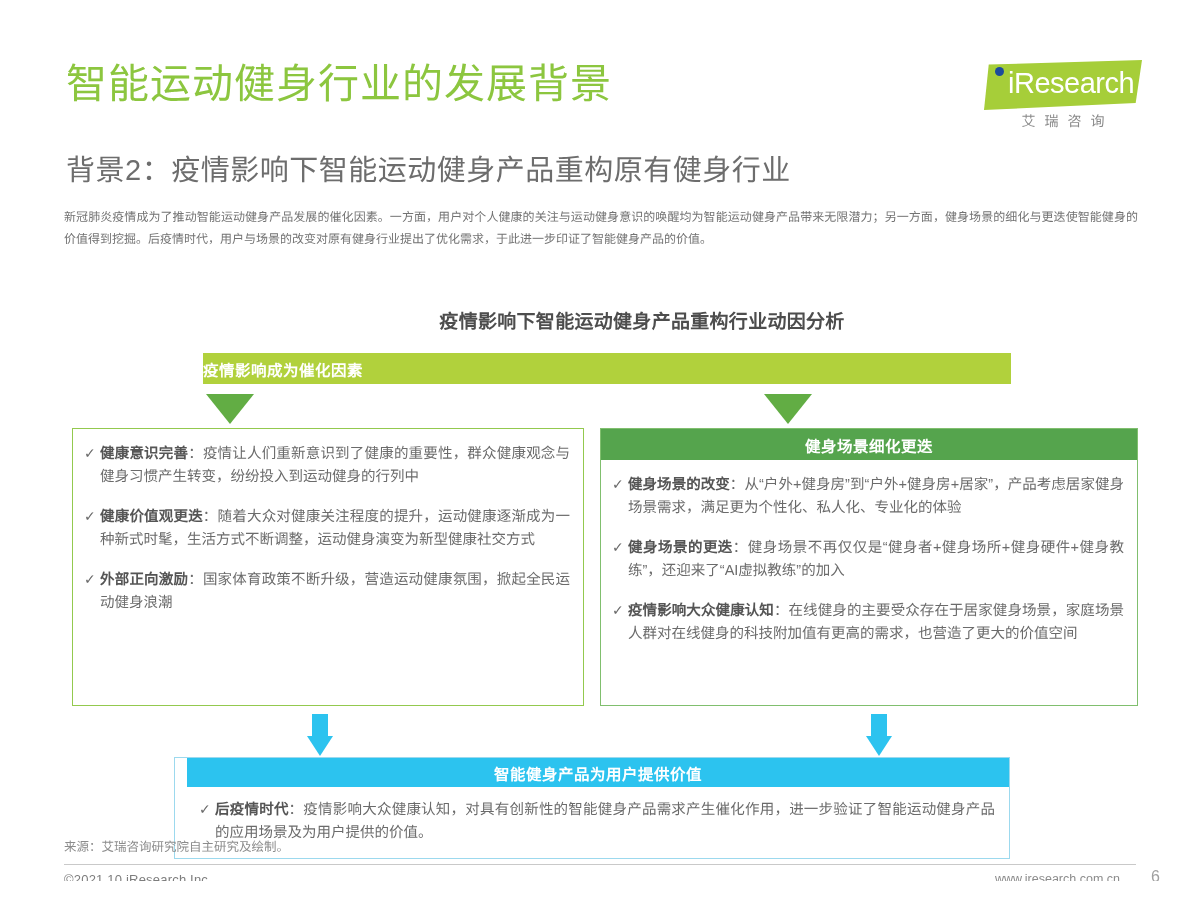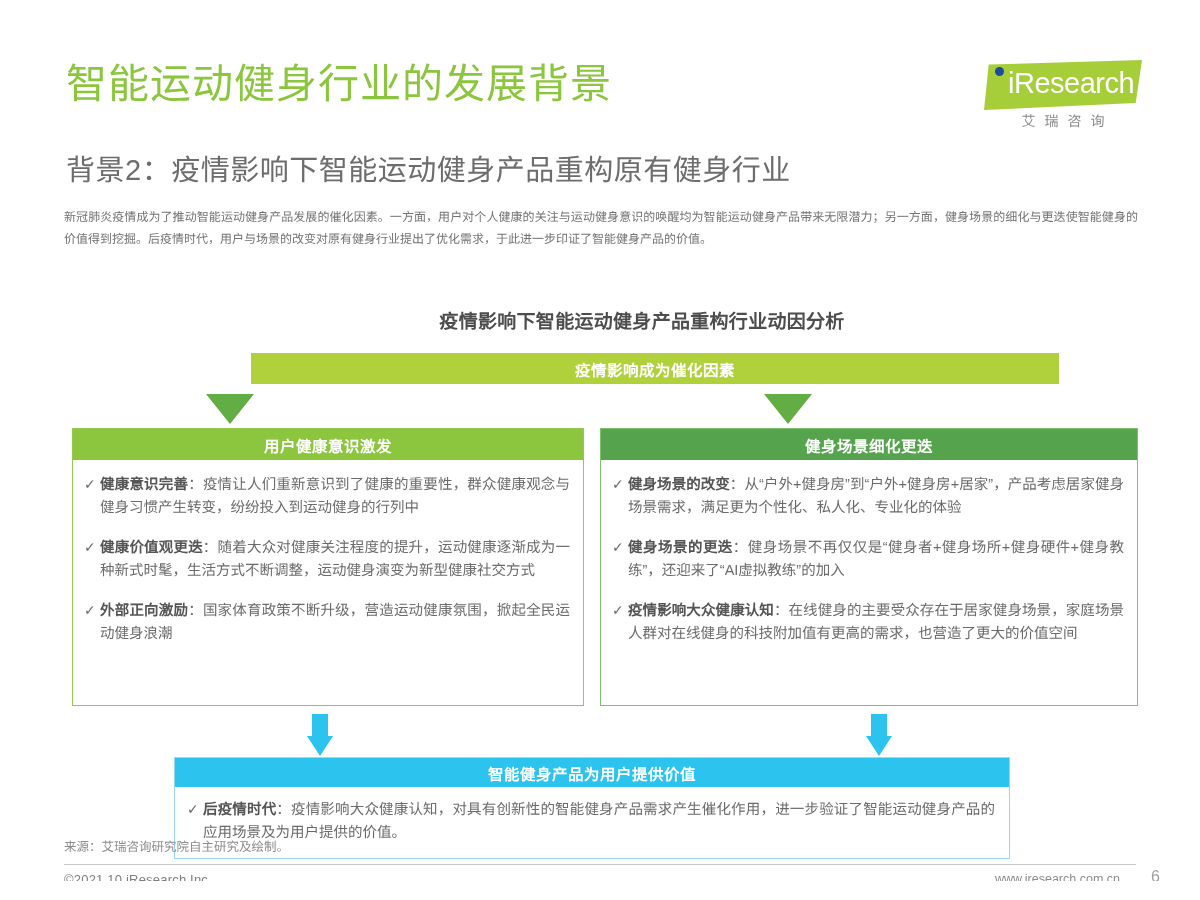--- a/index.html
+++ b/index.html
@@ -130,22 +130,21 @@
   
   .top-banner {
     position: absolute;
     left: 203px;
     top: 353px;
     width: 808px;
     height: 31px;
     background: #b1d13c;
     display: flex;
     align-items: center;
-    justify-content: center;
-    margin-left: 48px;
+    justify-content: flex-start;
   }
   .top-banner span {
     color: #ffffff;
     font-size: 15.5px;
     font-weight: bold;
     letter-spacing: .5px;
   }
 
   
   .tri-green {
@@ -238,20 +237,21 @@
 
   
   .bottom-box {
     position: absolute;
     left: 174px;
     top: 757px;
     width: 836px;
     border: 1px solid #9cd9ee;
     box-sizing: border-box;
     background: #ffffff;
+    padding-left: 12px;
   }
   .bottom-head {
     height: 29px;
     background: #2cc3ef;
     display: flex;
     align-items: center;
     justify-content: center;
     color: #ffffff;
     font-size: 15.5px;
     font-weight: bold;
@@ -324,23 +324,20 @@
   <div class="fig-title">疫情影响下智能运动健身产品重构行业动因分析</div>
 
   <div class="top-banner">
     <span>疫情影响成为催化因素</span>
   </div>
 
   <div class="tri-green tri-left"></div>
   <div class="tri-green tri-right"></div>
 
   <div class="col-box col-left">
-    <div class="col-head">
-      <span>用户健康意识激发</span>
-    </div>
     <div class="col-body">
       <div class="bullet">
         <span class="check">✓</span>
         <span class="b-text"><strong>健康意识完善</strong><span>：</span><span>疫情让人们重新意识到了健康的重要性，群众健康观念与健身习惯产生转变，纷纷投入到运动健身的行列中</span></span>
       </div>
       <div class="bullet">
         <span class="check">✓</span>
         <span class="b-text"><strong>健康价值观更迭</strong><span>：</span><span>随着大众对健康关注程度的提升，运动健康逐渐成为一种新式时髦，生活方式不断调整，运动健身演变为新型健康社交方式</span></span>
       </div>
       <div class="bullet">

